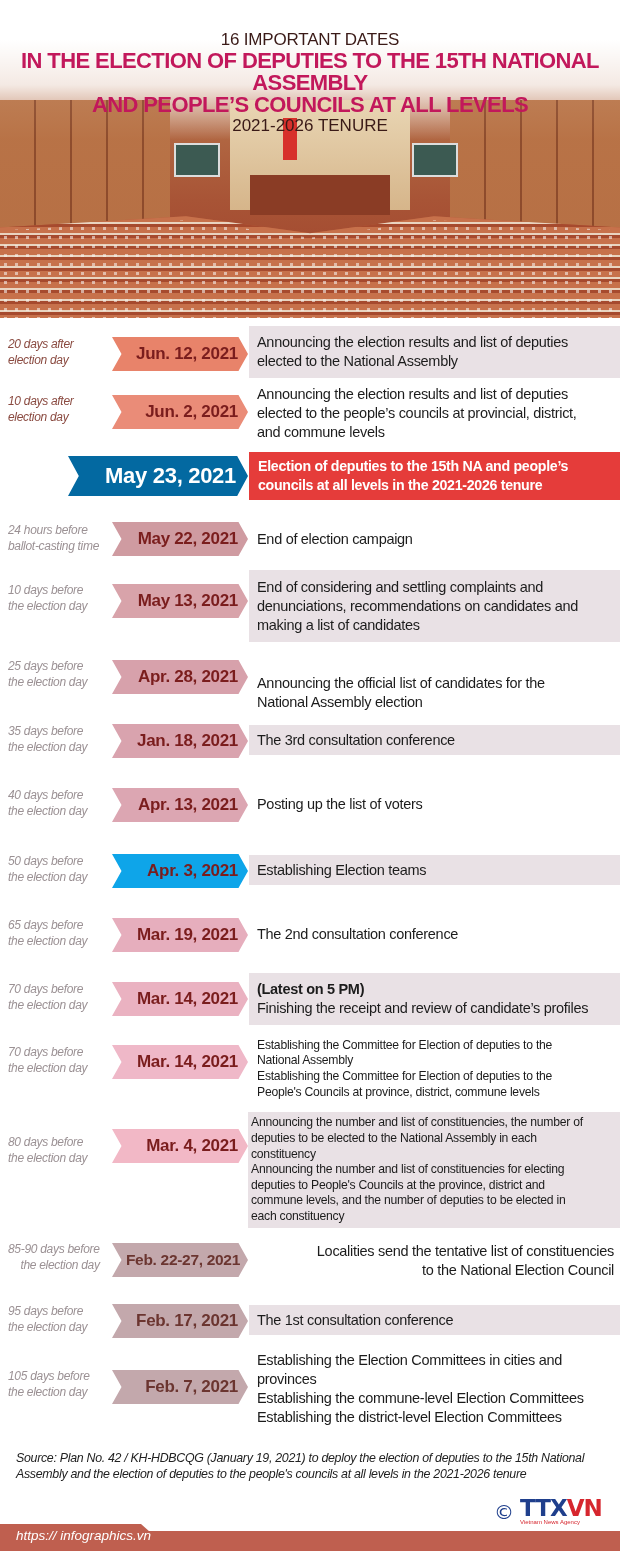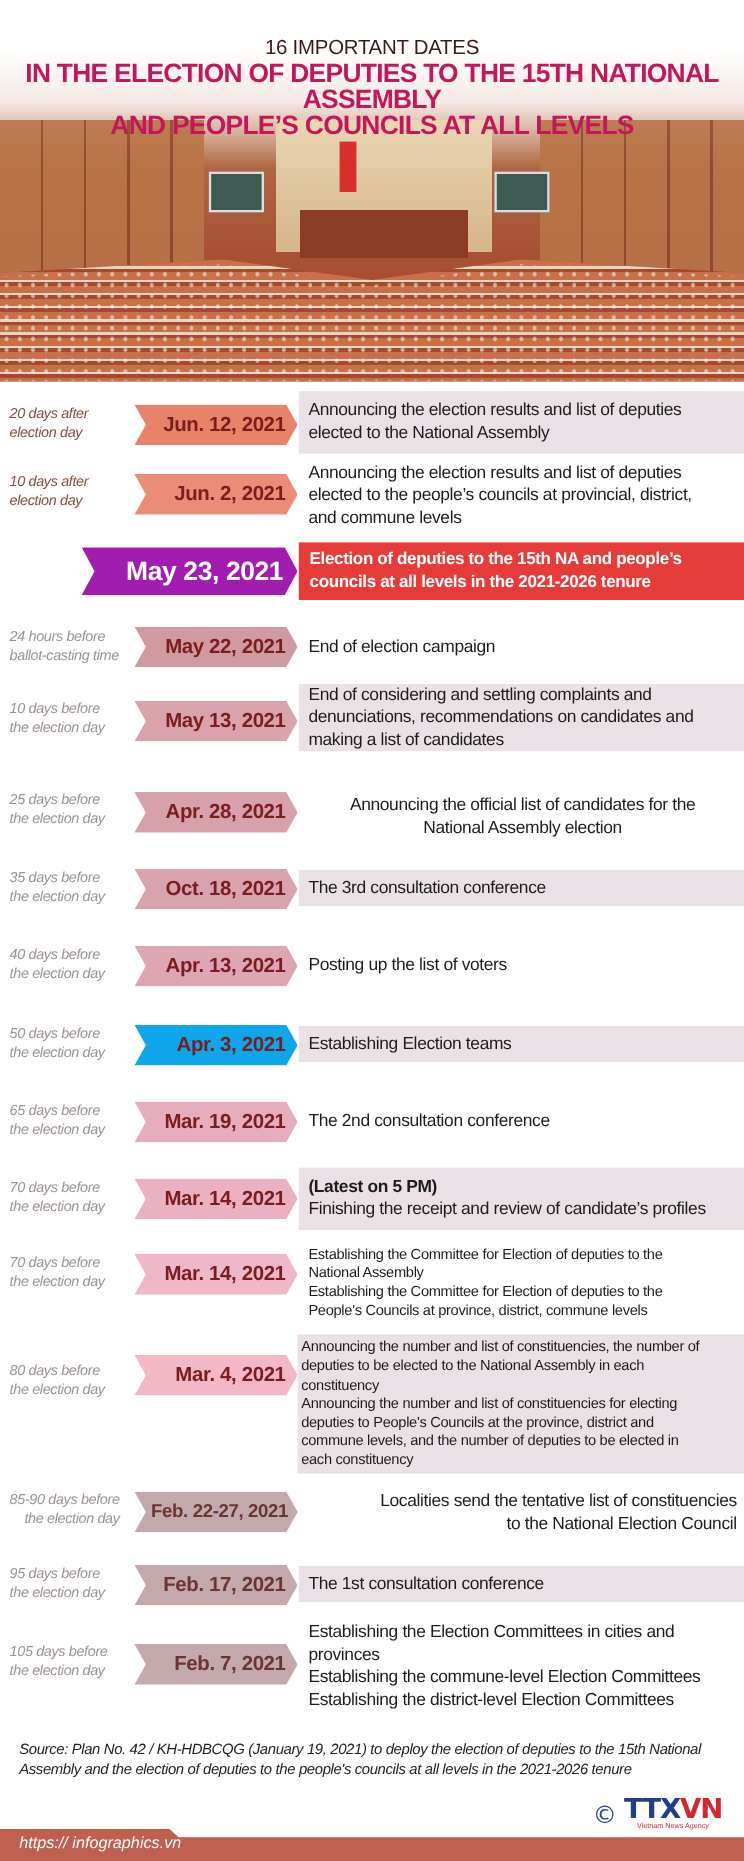--- a/index.html
+++ b/index.html
@@ -67,21 +67,21 @@
     position: absolute; left: 249px; right: 0;
     display: flex; flex-direction: column; justify-content: center;
     padding: 4px 6px 4px 8px; font-size: 14.5px; line-height: 19px; color: #1c1c1c; letter-spacing: -0.3px;
   }
   .row .box.shaded { background: #e9e1e5; }
   .row .box.small { font-size: 12.2px; line-height: 15.6px; letter-spacing: -0.25px; }
   .row .box .bold { font-weight: bold; }
 
   
   .row.main .arrow {
-    left: 68px; width: 180px; height: 40px; font-size: 22px; color: #ffffff; background: #a21caf;
+    left: 68px; width: 180px; height: 40px; font-size: 22px; color: #ffffff; background: #0369a1;
     clip-path: polygon(0 0, 94% 0, 100% 50%, 94% 100%, 0 100%, 6% 50%);
     padding-right: 12px;
   }
   .row.main .box {
     background: #e53c3a; color: #ffffff; font-weight: bold; font-size: 14.2px; line-height: 19px; padding-left: 9px;
   }
 
   .source {
     position: absolute; left: 16px; top: 1450px; width: 596px;
     font-size: 12.4px; font-style: italic; color: #222; line-height: 16px; letter-spacing: -0.3px;
@@ -93,21 +93,21 @@
   .footer-tab {
     position: absolute; left: 0; top: 1524px; width: 150px; height: 27px;
     background: #bf5f4f;
     clip-path: polygon(0 0, 94% 0, 100% 30%, 100% 100%, 0 100%);
   }
   .footer-url {
     position: absolute; left: 16px; top: 1528px; font-size: 13.5px; font-style: italic; color: #ffffff;
   }
   .logo { position: absolute; left: 494px; top: 1497px; display: flex; align-items: center; gap: 6px; }
   .logo .copy { font-size: 20px; color: #1f3f8c; font-family: "DejaVu Sans", sans-serif; }
-  .logo .brand { display: flex; flex-direction: column; align-items: center; }
+  .logo .brand { display: flex; flex-direction: column; align-items: flex-start; }
   .logo .brand .name { font-size: 23px; font-weight: 900; color: #1f3f8c; letter-spacing: -1px; line-height: 22px; font-family: "DejaVu Sans", sans-serif; }
   .logo .brand .name .v { color: #d6262e; }
   .logo .brand .sub { font-size: 6px; color: #d6262e; line-height: 7px; }
 </style>
 </head>
 <body>
 
 <div class="hero">
   <div class="wall left"></div>
   <div class="wall right"></div>
@@ -117,20 +117,21 @@
   <div class="flag"></div>
   <div class="podium"></div>
   <div class="seats"></div>
   <div class="people"></div>
 </div>
 
 <div class="title">
   <div class="l1">16 IMPORTANT DATES</div>
   <div class="l2">IN THE ELECTION OF DEPUTIES TO THE 15TH NATIONAL ASSEMBLY</div>
   <div class="l2">AND PEOPLE’S COUNCILS AT ALL LEVELS</div>
+  <div class="l3">2021-2026 TENURE</div>
 </div>
 
 <div class="row" style="top:326px;height:52px;">
   <div class="note warm" style="top:10px;">
     <div>20 days after</div>
     <div>election day</div>
   </div>
   <div class="arrow" style="top:11px;background:#e8836a;">Jun. 12, 2021</div>
   <div class="box shaded" style="top:0;height:52px;">
     <div>Announcing the election results and list of deputies</div>
@@ -169,45 +170,45 @@
     <div>End of election campaign</div>
   </div>
 </div>
 
 <div class="row" style="top:570px;height:62px;">
   <div class="note" style="top:12px;">
     <div>10 days before</div>
     <div>the election day</div>
   </div>
   <div class="arrow" style="top:14px;background:#d8a3aa;">May 13, 2021</div>
-  <div class="box shaded" style="top:0;height:56px;">
+  <div class="box shaded" style="top:0;height:72px;">
     <div>End of considering and settling complaints and</div>
     <div>denunciations, recommendations on candidates and</div>
     <div>making a list of candidates</div>
   </div>
 </div>
 
 <div class="row" style="top:655px;height:44px;">
   <div class="note" style="top:3px;">
     <div>25 days before</div>
     <div>the election day</div>
   </div>
   <div class="arrow" style="top:5px;background:#d7a1ab;">Apr. 28, 2021</div>
-  <div class="box" style="top:4px;height:44px;align-items:center;">
+  <div class="box" style="top:16px;height:44px;">
     <div>Announcing the official list of candidates for the</div>
     <div>National Assembly election</div>
   </div>
 </div>
 
 <div class="row" style="top:725px;height:30px;">
   <div class="note" style="top:-2px;">
     <div>35 days before</div>
     <div>the election day</div>
   </div>
-  <div class="arrow" style="top:-1px;background:#d9a3ae;">Oct. 18, 2021</div>
+  <div class="arrow" style="top:-1px;background:#d9a3ae;">Jan. 18, 2021</div>
   <div class="box shaded" style="top:0;height:30px;">
     <div>The 3rd consultation conference</div>
   </div>
 </div>
 
 <div class="row" style="top:789px;height:30px;">
   <div class="note" style="top:-2px;">
     <div>40 days before</div>
     <div>the election day</div>
   </div>

